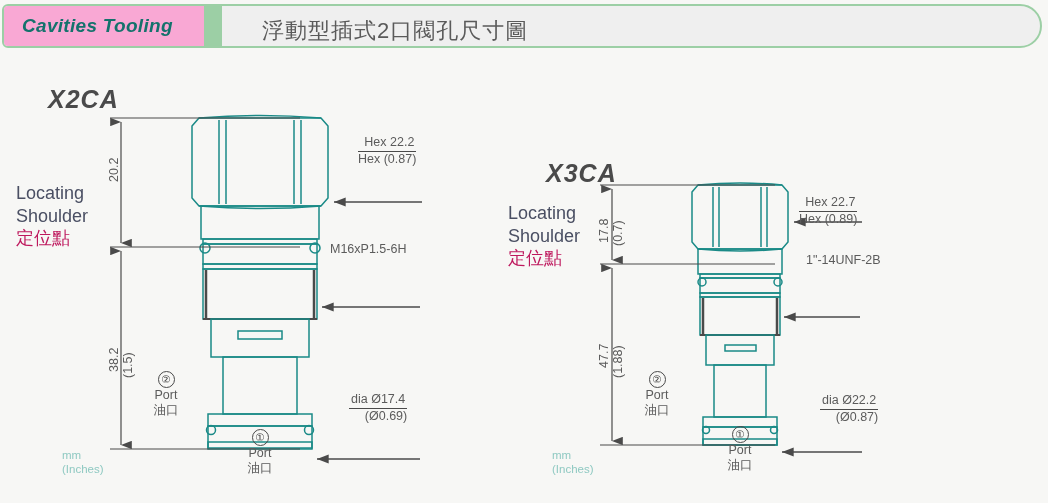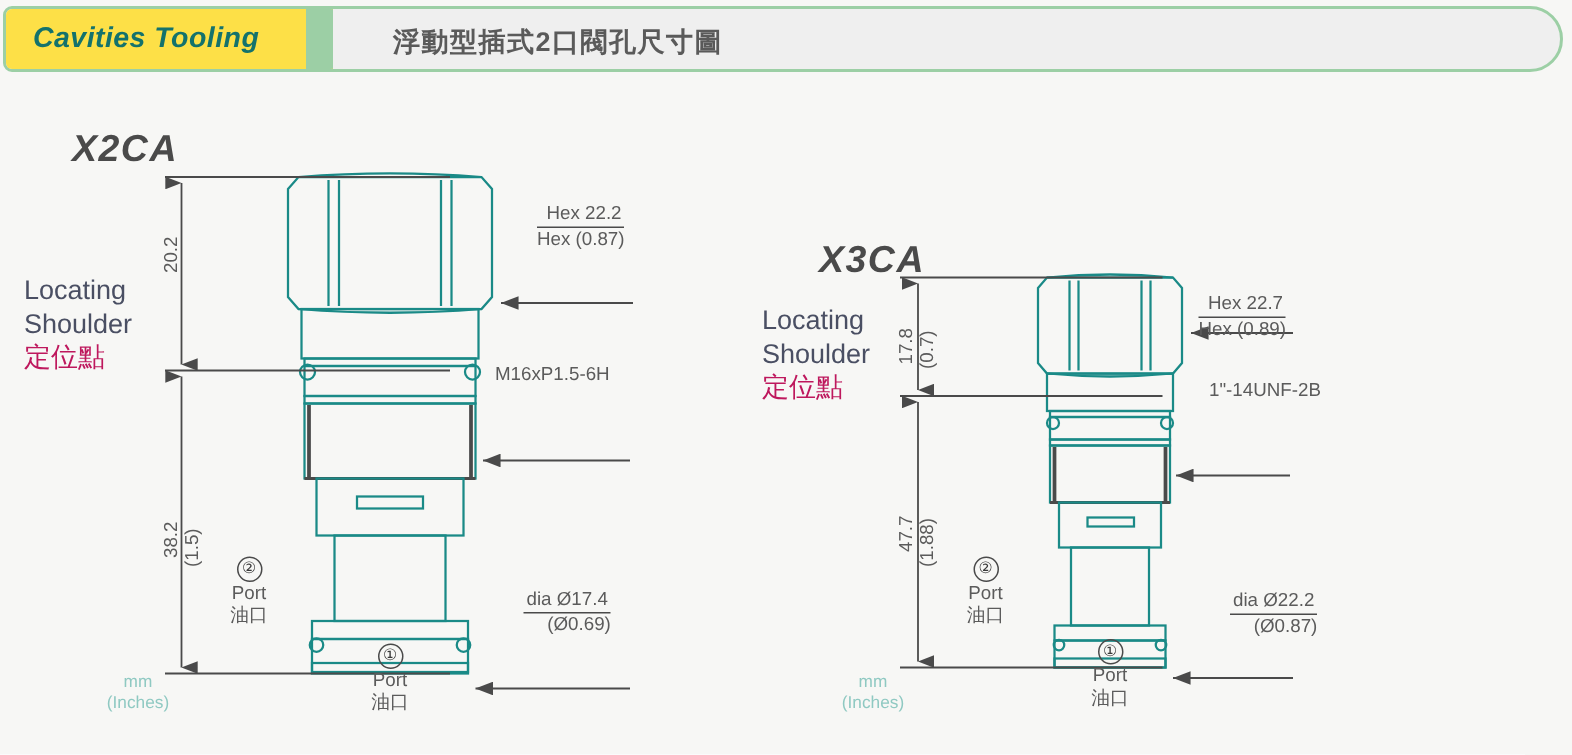--- a/index.html
+++ b/index.html
@@ -29,21 +29,21 @@
     border: 2px solid #9ccfa5;
     border-radius: 6px 22px 22px 6px;
     box-sizing: border-box;
   }
   .header-pill {
     position: absolute;
     left: 0px;
     top: 0px;
     width: 218px;
     height: 40px;
-    background: #fde047;
+    background: #f9a8d4;
     border-radius: 4px 0 0 4px;
     overflow: hidden;
   }
   .header-pill:after {
     content: "";
     position: absolute;
     right: -16px;
     top: 0;
     width: 34px;
     height: 40px;
@@ -59,22 +59,22 @@
     font-weight: bold;
     font-style: italic;
     color: #14726c;
     letter-spacing: 0.3px;
     white-space: nowrap;
   }
   .header-subtitle {
     position: absolute;
     left: 258px;
     top: 10px;
-    font-size: 18px;
-    font-weight: bold;
+    font-size: 22px;
+    font-weight: normal;
     color: #5a5a5a;
     letter-spacing: 1px;
     white-space: nowrap;
   }
 
   
   .drawing-svg {
     position: absolute;
     left: 0;
     top: 52px;
@@ -137,21 +137,20 @@
     line-height: 14px;
     border: 1.3px solid #4a4a4a;
     border-radius: 50%;
     font-size: 10.5px;
     text-align: center;
     color: #3a3a3a;
   }
   .units-lbl {
     font-size: 11.5px;
     color: #8fc9c2;
-    text-align: center;
     line-height: 1.25;
   }
 </style>
 </head>
 <body>
 
 <div id="page">
 
   <div class="header-bar">
     <div class="header-pill">

